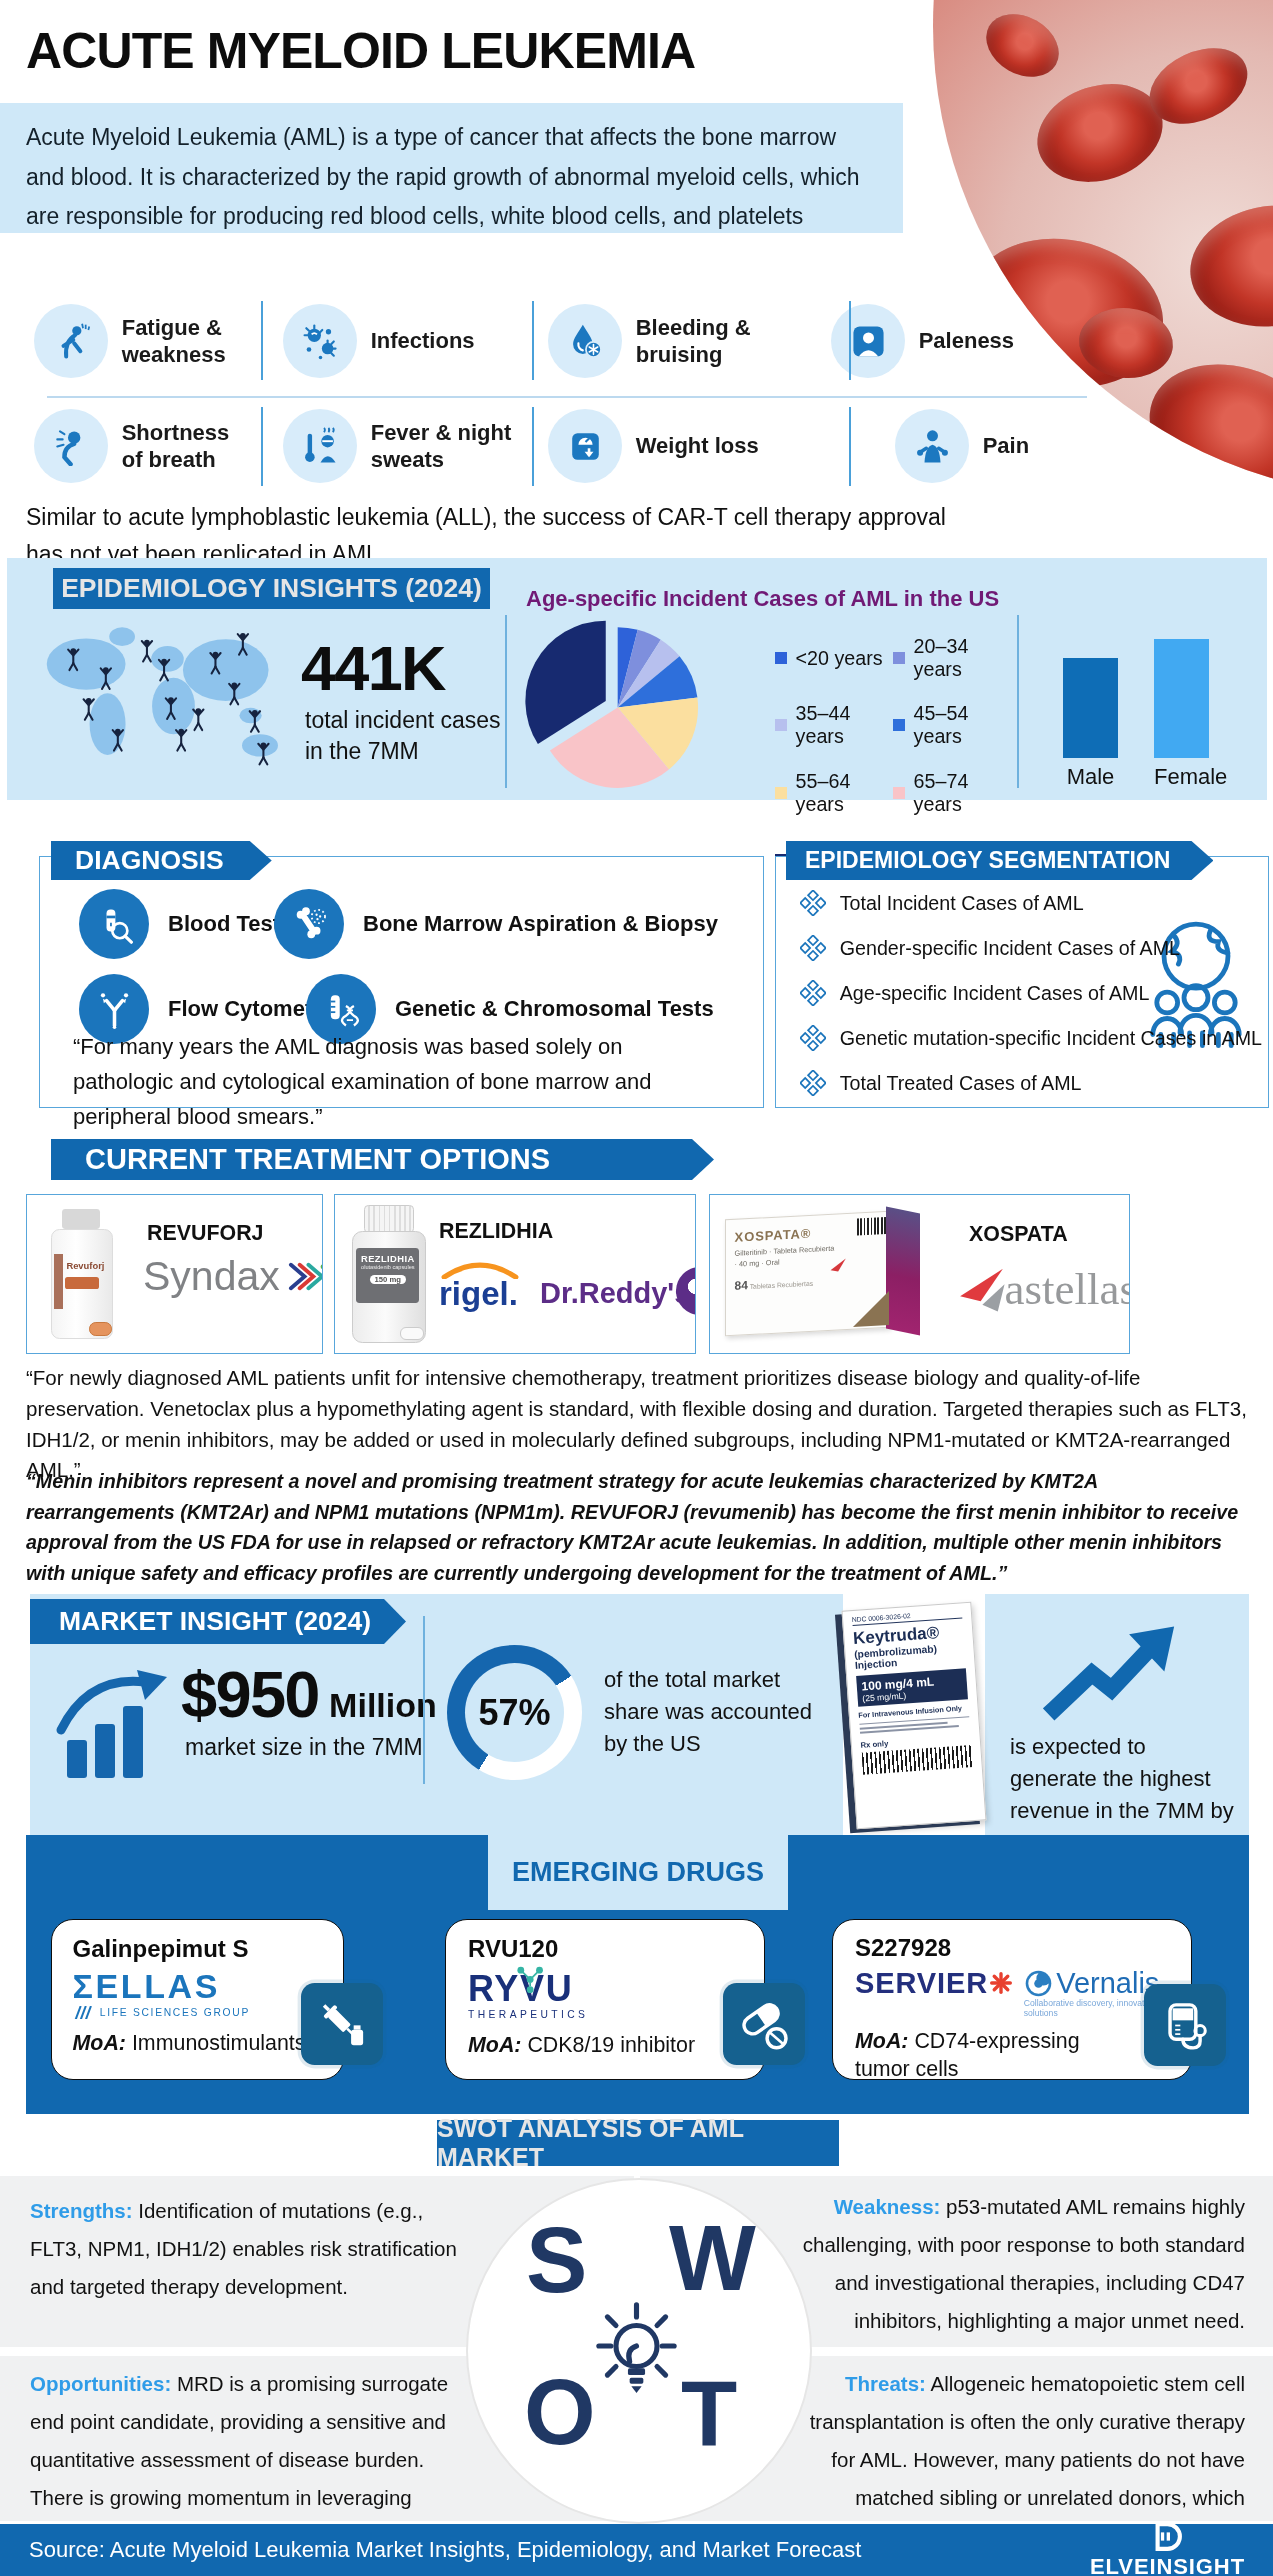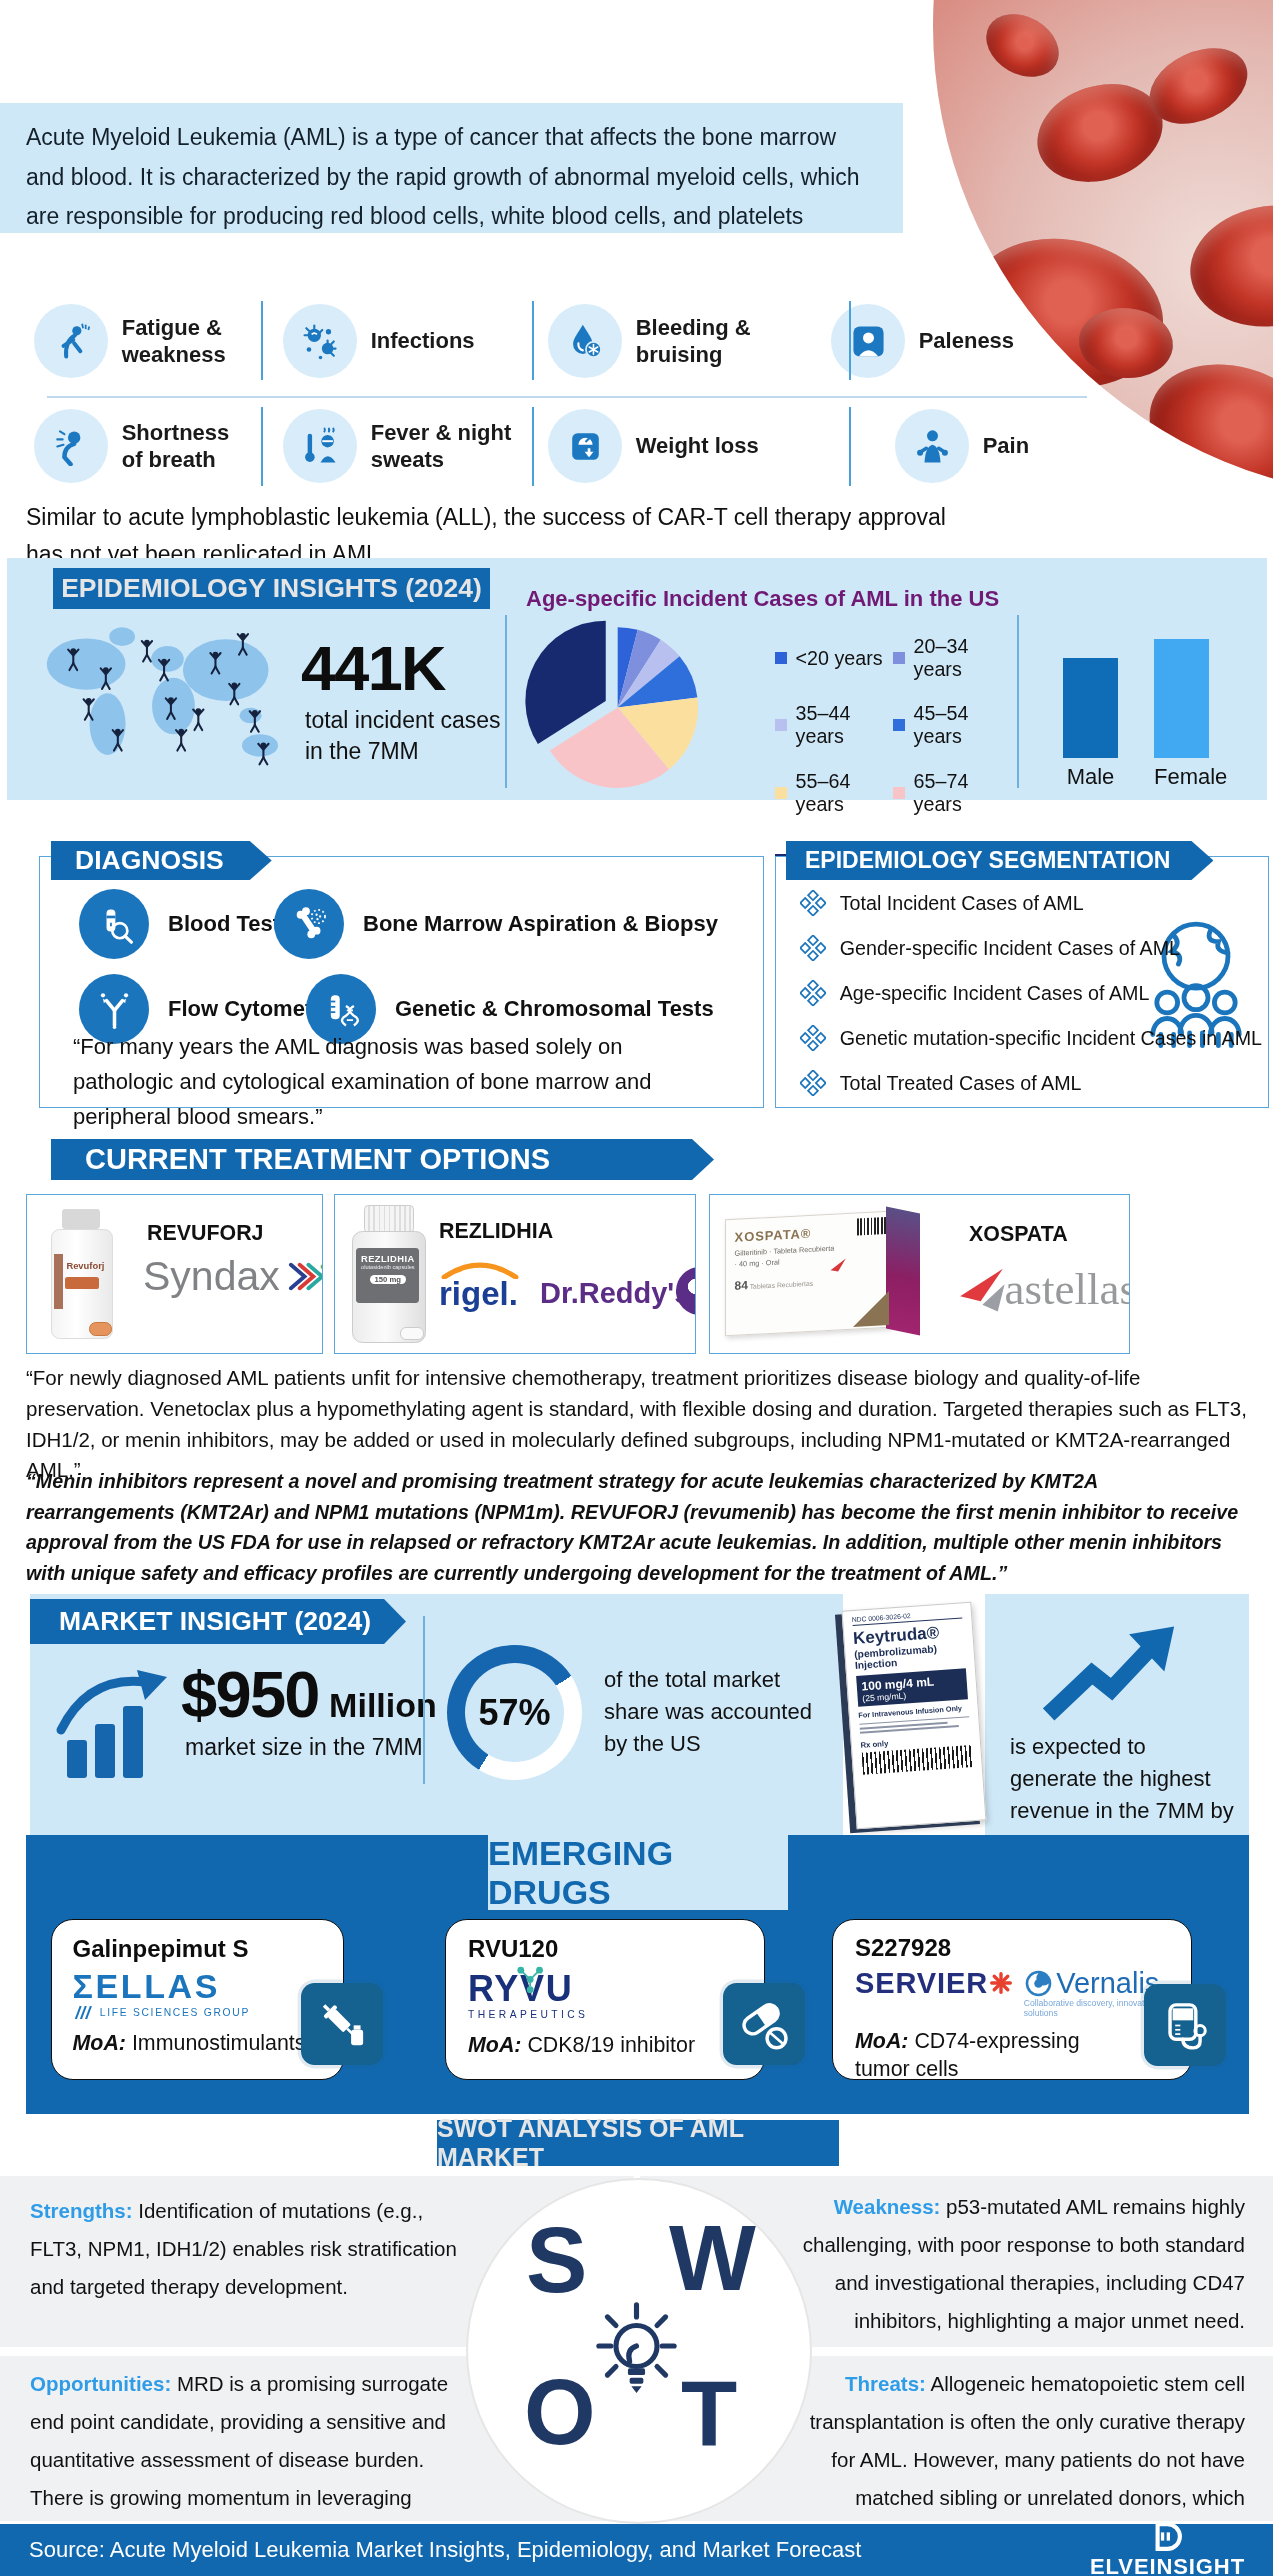--- a/index.html
+++ b/index.html
@@ -41,20 +41,21 @@
               background:radial-gradient(circle at 30% 75%, #f0dcd7 0%, #e3b9b2 22%, #d4766a 48%, #b03227 75%, #8e1a12 100%);">
     <div class="rbc" style="left:103px;top:531px;width:128px;height:94px;transform:rotate(-18deg);"></div>
     <div class="rbc" style="left:34px;top:685px;width:197px;height:146px;transform:rotate(12deg);"></div>
     <div class="rbc" style="left:257px;top:651px;width:163px;height:120px;transform:rotate(-8deg);"></div>
     <div class="rbc" style="left:214px;top:813px;width:180px;height:128px;transform:rotate(20deg);"></div>
     <div class="rbc" style="left:51px;top:462px;width:77px;height:57px;transform:rotate(30deg);"></div>
     <div class="rbc" style="left:214px;top:497px;width:103px;height:68px;transform:rotate(-25deg);"></div>
     <div class="rbc" style="left:146px;top:753px;width:94px;height:70px;transform:rotate(5deg);"></div>
   </div>
 
+  <div class="abs" style="left:26px;top:22px;font-size:50px;font-weight:700;letter-spacing:-0.9px;color:#0d0d0d;">ACUTE MYELOID LEUKEMIA</div>
 
   <div class="abs lightpanel" style="left:0;top:103px;width:903px;height:130px;">
     <div class="abs" style="left:26px;top:15.4px;width:839px;font-size:23px;line-height:1.72;color:#14212b;">Acute Myeloid Leukemia (AML) is a type of cancer that affects the bone marrow and blood. It is characterized by the rapid growth of abnormal myeloid cells, which are responsible for producing red blood cells, white blood cells, and platelets</div>
   </div>
 
 
   <div class="abs symcell" style="left:34px;top:304px;width:218px;">
     <span class="symic">
       <svg width="39" height="39" viewBox="0 0 44 44">
           <g stroke="#1c78c0" stroke-width="4.5" stroke-linecap="round" fill="none">
@@ -685,21 +686,21 @@
   </div>
 
   <svg class="abs" style="left:1043px;top:1620px;" width="137" height="103" viewBox="0 0 140 100">
     <path d="M12,88 L50,52 L70,68 L106,30" fill="none" stroke="#1168af" stroke-width="17" stroke-linecap="square"></path>
     <polygon points="88,12 134,4 124,50" fill="#1168af"></polygon>
   </svg>
   <div class="abs" style="left:1010px;top:1731px;width:224px;font-size:22px;line-height:1.45;color:#111;">is expected to generate the highest revenue in the 7MM by 2034</div>
 
   <div class="abs" style="left:26px;top:1835px;width:1223px;height:279px;background:#1168af;"></div>
   <div class="abs lightpanel" style="left:488px;top:1835px;width:300px;height:75px;display:flex;align-items:center;justify-content:center;">
-    <span style="font-size:34px;font-weight:700;color:#1168af;">EMERGING DRUGS</span>
+    <span style="font-size:27px;font-weight:700;color:#1168af;">EMERGING DRUGS</span>
   </div>
 
   <div class="card" style="left:51px;top:1919px;width:291px;height:159px;">
     <div style="margin:15.4px 0 0 20.5px;font-size:24px;font-weight:700;color:#0d0d0d;">Galinpepimut S</div>
     <div style="margin:3.4px 0 0 20.5px;">
       <span style="font-size:34px;font-weight:700;color:#1b75bc;letter-spacing:2.6px;">ΣELLAS</span>
       <div style="display:flex;align-items:center;gap:6.8px;margin-top:0;">
         <svg width="20.5" height="13.7" viewBox="0 0 24 16">
             <g stroke="#1b75bc" stroke-width="2.4">
               <line x1="3" y1="16" x2="9" y2="0"></line>

